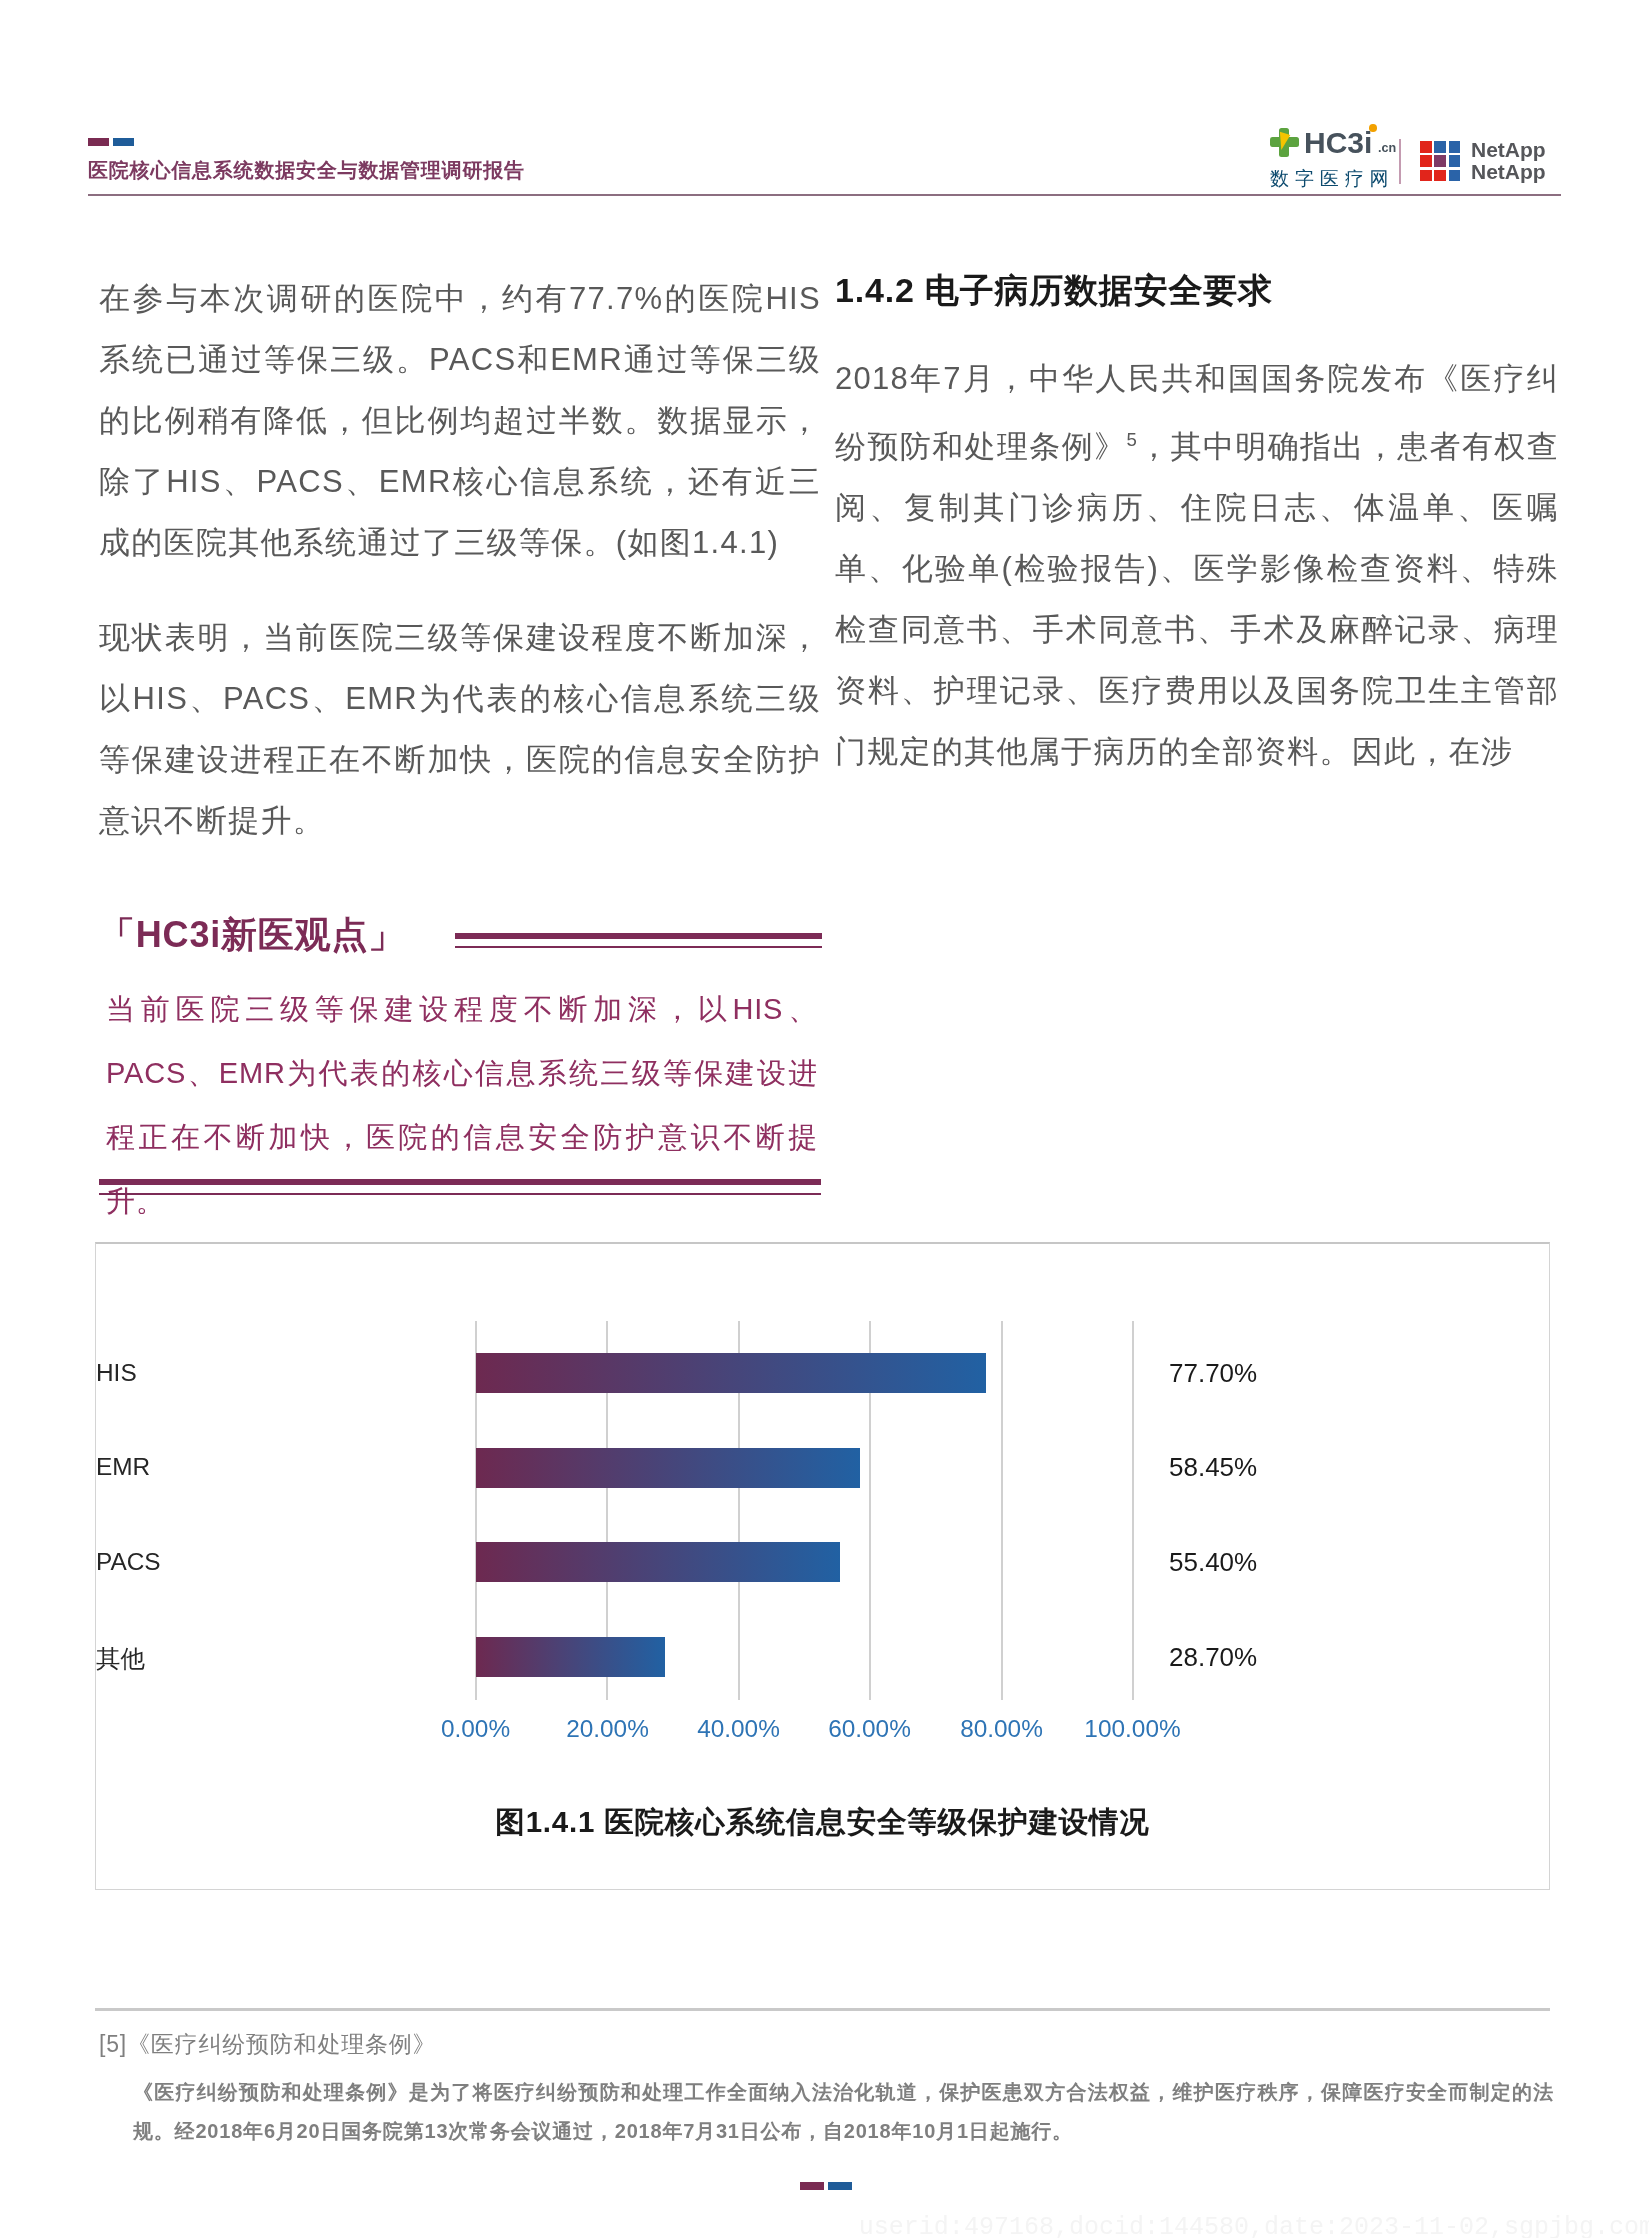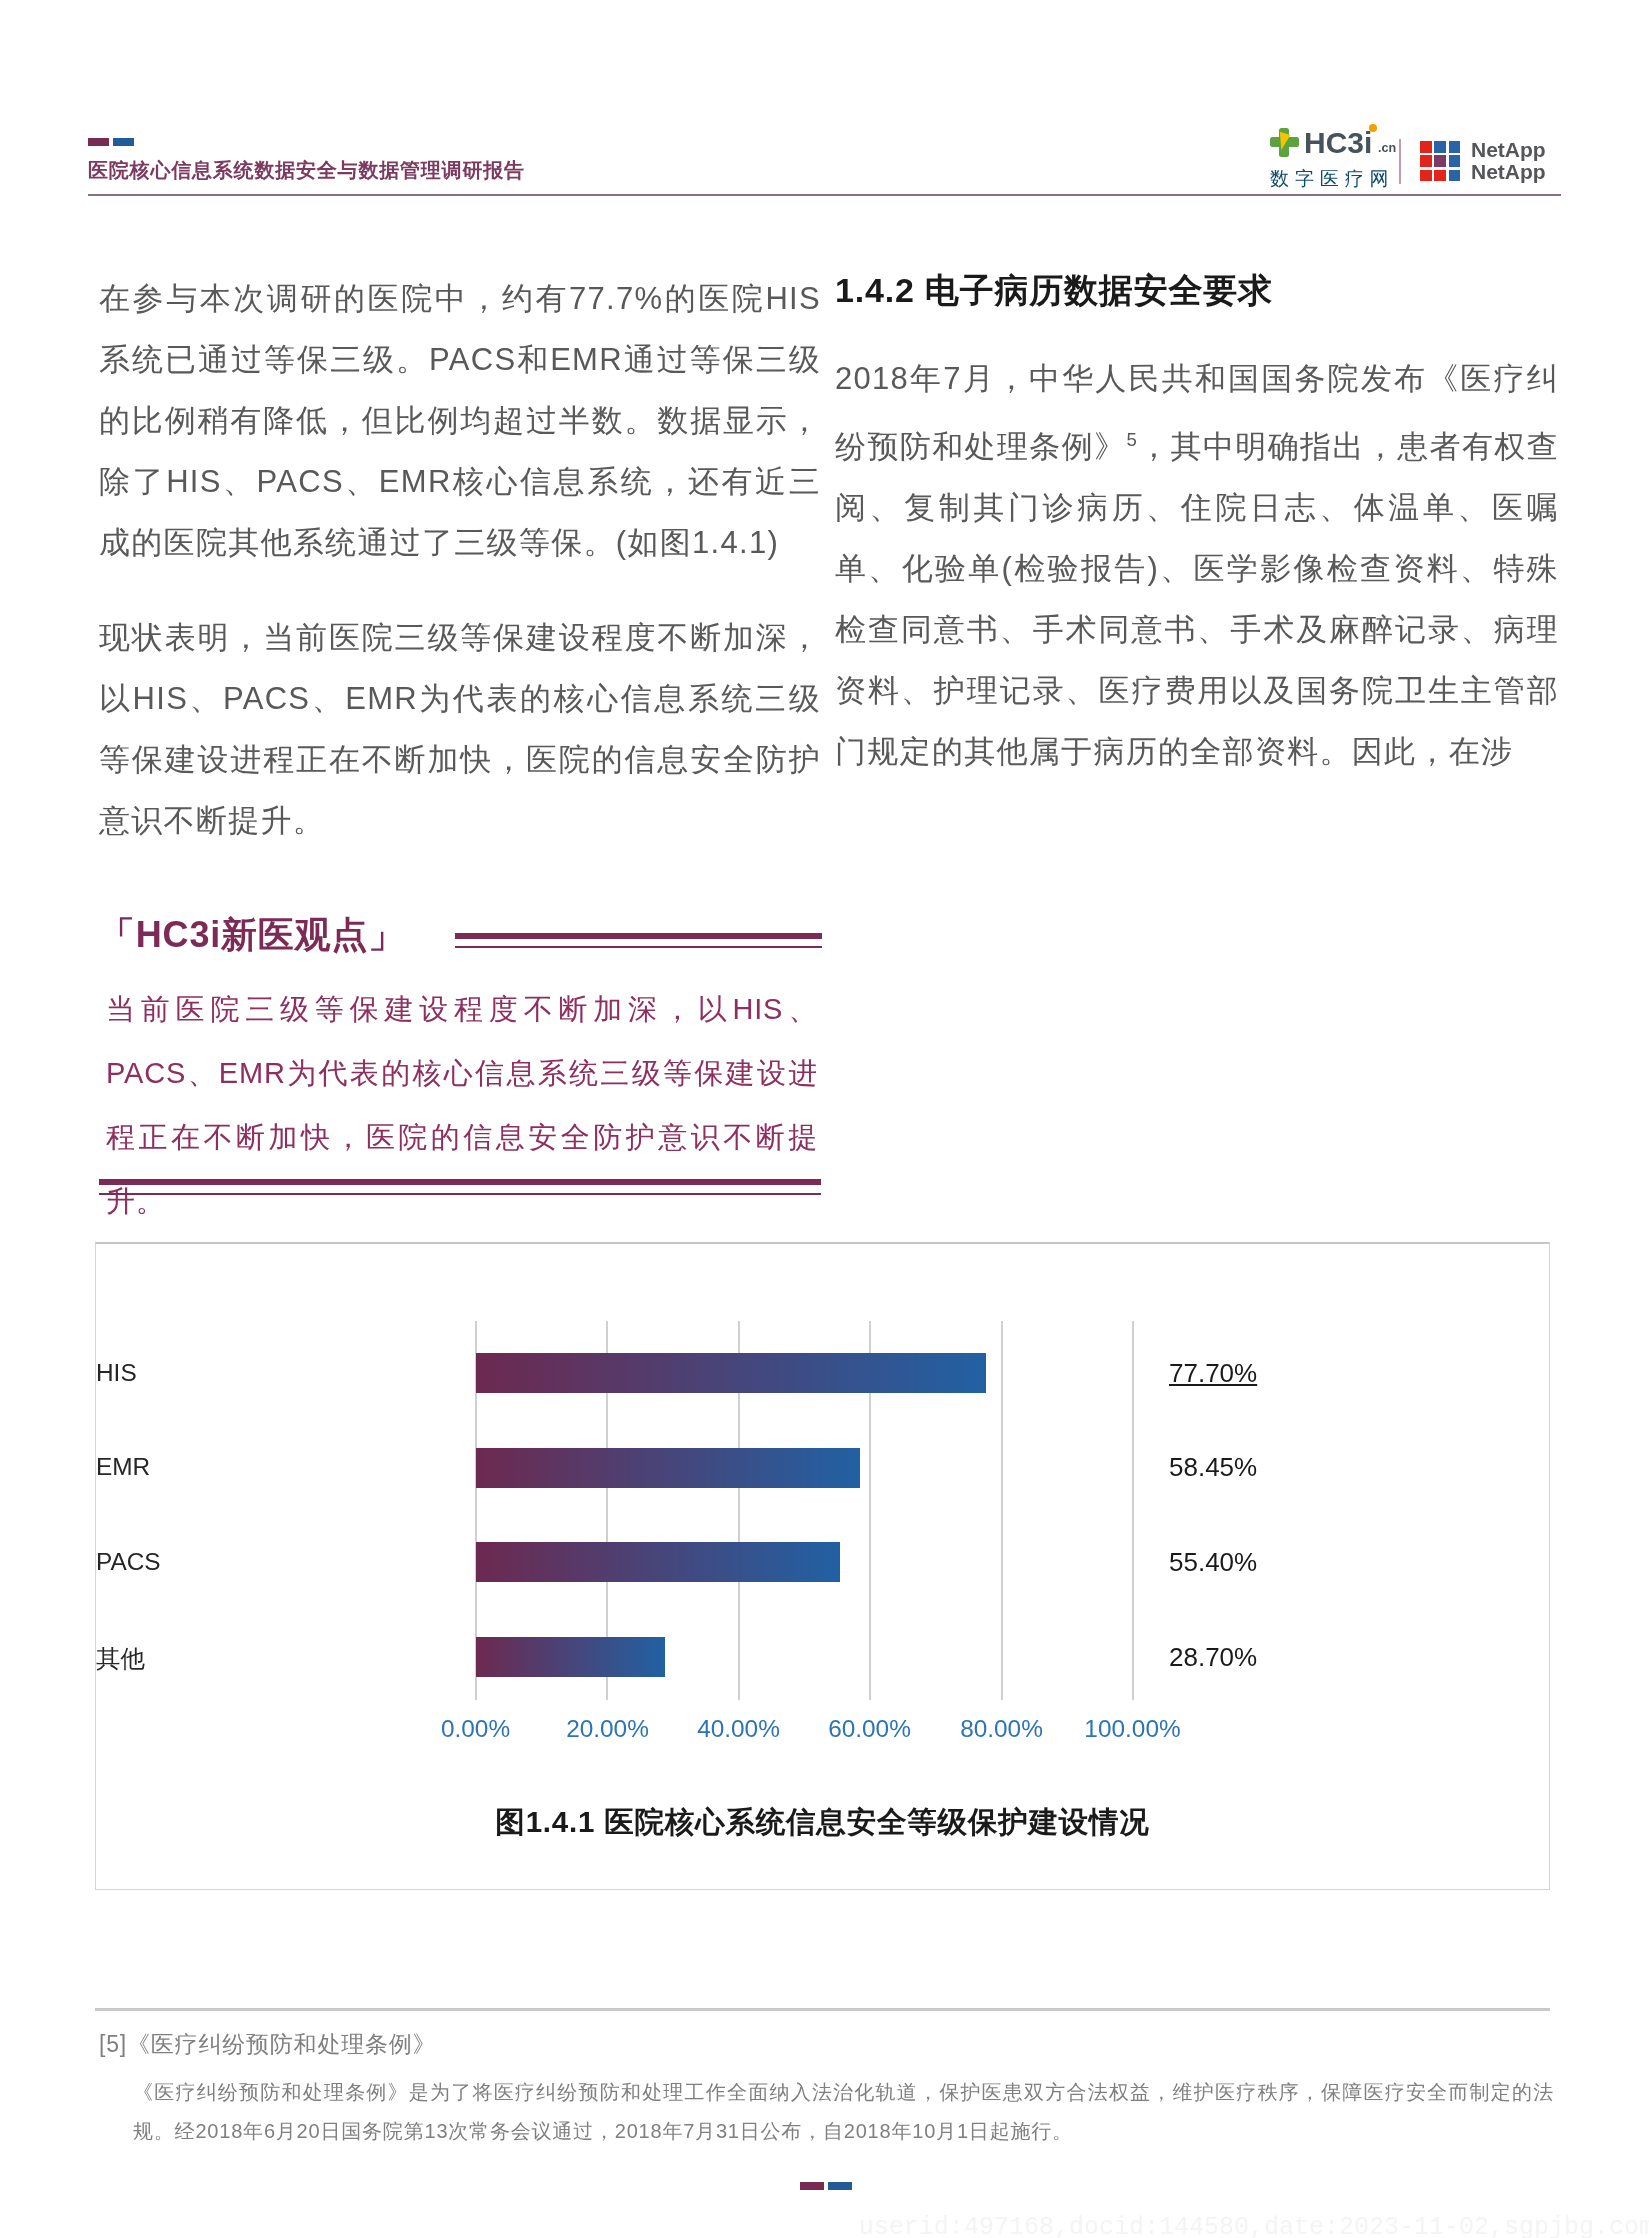--- a/index.html
+++ b/index.html
@@ -70,21 +70,21 @@
   .cat-label{position:absolute;left:0;width:354px;text-align:left;font-size:24.4px;color:#262626;}
   .value-label{position:absolute;left:1073px;font-size:26px;color:#1A1A1A;}
   .tick-label{position:absolute;width:135px;text-align:center;font-size:24.4px;color:#2E74B5;top:471px;}
   .chart-caption{position:absolute;left:0;top:559px;width:100%;text-align:center;
     font-size:29.5px;font-weight:700;color:#1A1A1A;letter-spacing:0.8px;}
 
   
   .fn-rule{position:absolute;left:95px;top:2008px;width:1455px;height:2.5px;background:#C9C9C9;}
   .fn-ref{position:absolute;left:99px;top:2029px;font-size:23px;color:#7F7F7F;letter-spacing:0.8px;}
   .fn-body{position:absolute;left:133px;top:2073px;width:1421px;font-size:20px;color:#7F7F7F;
-    line-height:39px;letter-spacing:0.8px;text-align:justify;}
+    line-height:39px;letter-spacing:0.8px;text-align:justify;font-weight:bold;}
 
   
   .page-num{position:absolute;left:0;top:2140px;width:100%;text-align:center;
     font-size:30px;font-weight:700;color:#808080;letter-spacing:1.7px;}
   .ftr-rect{position:absolute;top:2182px;width:23.6px;height:8.4px;}
   .ftr-rect.maroon{left:800px;background:#7A2B52;}
   .ftr-rect.blue{left:828px;background:#1F5C99;}
 
   
   .watermark{position:absolute;right:-5px;bottom:-3.4px;font-size:25px;color:#F4F4F4;
@@ -159,21 +159,21 @@
         <div class="chart-bar" style="top: 316px; width: 28.7%; background: linear-gradient(90deg, rgb(109, 41, 80), rgb(33, 97, 163));"></div>
       </div>
     <div class="chart-caption">图1.4.1  医院核心系统信息安全等级保护建设情况</div>
   <div class="tick-label" style="left: 312px;">0.00%</div>
       <div class="tick-label" style="left: 444px;">20.00%</div>
       <div class="tick-label" style="left: 575px;">40.00%</div>
       <div class="tick-label" style="left: 706px;">60.00%</div>
       <div class="tick-label" style="left: 838px;">80.00%</div>
       <div class="tick-label" style="left: 969px;">100.00%</div>
       <div class="cat-label" style="top: 115px;">HIS</div>
-      <div class="value-label" style="top: 114px; text-decoration: underline;">77.70%</div>
+      <div class="value-label" style="top: 114px;">77.70%</div>
       <div class="cat-label" style="top: 209px;">EMR</div>
       <div class="value-label" style="top: 208px;">58.45%</div>
       <div class="cat-label" style="top: 304px;">PACS</div>
       <div class="value-label" style="top: 303px;">55.40%</div>
       <div class="cat-label" style="top: 399px;">其他</div>
       <div class="value-label" style="top: 398px;">28.70%</div>
     </div>
 
   <div class="fn-rule"></div>
   <div class="fn-ref"><span>[5]</span><span>《医疗纠纷预防和处理条例》</span></div>

